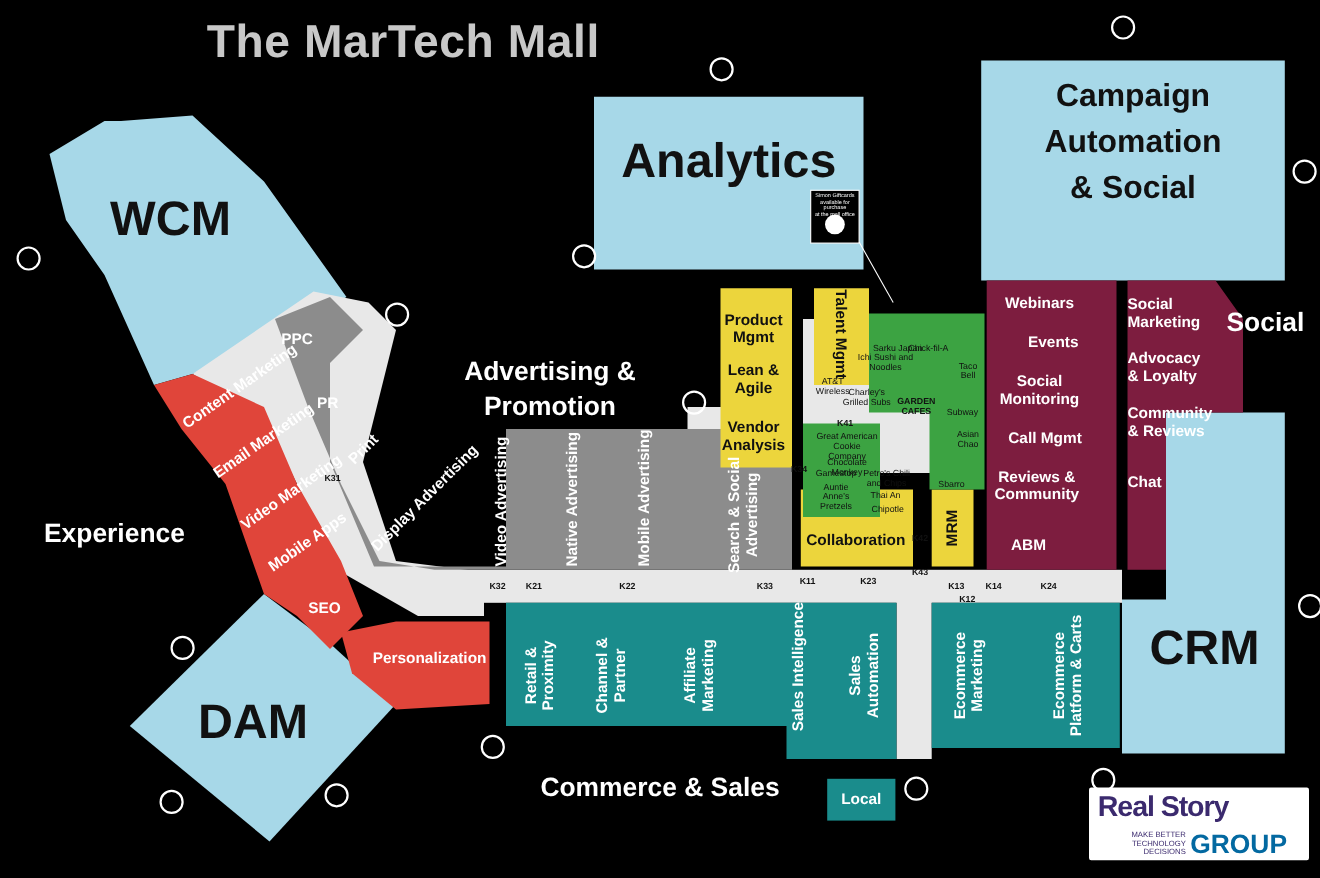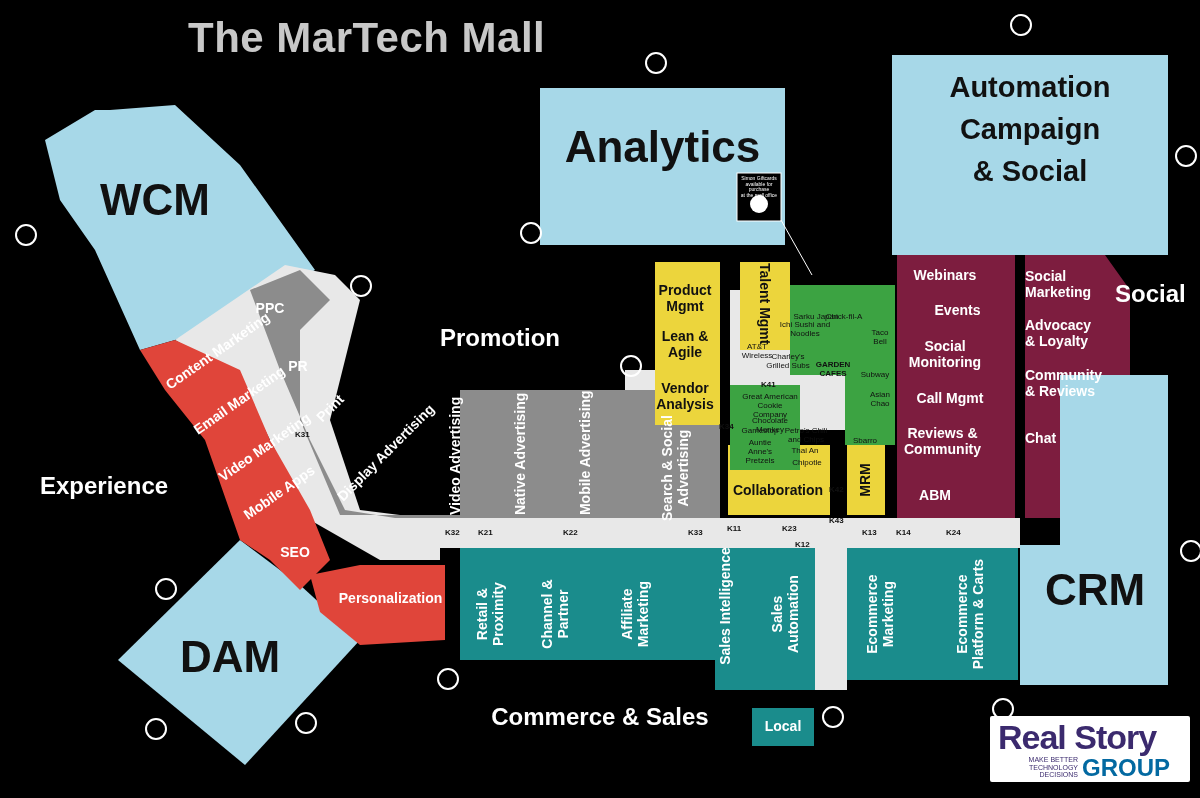--- a/index.html
+++ b/index.html
@@ -8,21 +8,21 @@
   .lbl{position:absolute;color:#fff;font-weight:bold;text-align:center;line-height:1.15;}
   .dark{color:#111;}
   .big{font-size:44px;}
   .sec{font-size:24px;}
   .small{font-size:14px;}
   .tiny{font-size:8px;font-weight:normal;}
   .kiosk{position:absolute;color:#111;font-size:8px;font-weight:bold;}
   .rot{transform-origin:center center;white-space:nowrap;}
   .title{position:absolute;left:188px;top:14px;font-size:42px;font-weight:bold;color:#c8c8c8;letter-spacing:0.5px;}
   .logo{position:absolute;left:990px;top:716px;width:200px;height:66px;background:#fff;border-radius:2px;}
-  .logo .t1{position:absolute;left:8px;top:2px;font-size:34px;font-weight:bold;color:#3b2a6e;letter-spacing:-1px;}
+  .logo .t1{position:absolute;left:8px;top:2px;font-size:26px;font-weight:bold;color:#3b2a6e;letter-spacing:-1px;}
   .logo .t2{position:absolute;left:92px;top:38px;font-size:24px;font-weight:bold;color:#0369a1;}
   .logo .t3{position:absolute;left:6px;top:40px;font-size:7px;color:#3b2a6e;line-height:1.1;text-align:right;width:82px;}
   .ico{position:absolute;}
 </style>
 </head>
 <body>
 
 <svg id="map" viewBox="0 0 1200 798" xmlns="http://www.w3.org/2000/svg">
 
   <polygon fill="#a7d8e8" points="45,140 95,110 110,110 175,105 240,165 315,270 260,300 220,320 175,340 140,350 95,250 60,200"></polygon>
@@ -64,28 +64,29 @@
 
   <rect fill="#000" stroke="#fff" stroke-width="1" x="737" y="173" width="44" height="48"></rect>
   <line x1="781" y1="220" x2="812" y2="275" stroke="#fff" stroke-width="1"></line>
 </svg>
 
 <div class="title">The MarTech Mall</div>
 
 <div class="lbl big dark" style="left:85px;top:175px;width:140px;">WCM</div>
 <div class="lbl big dark" style="left:555px;top:122px;width:215px;">Analytics</div>
 <div class="lbl dark" style="left:905px;top:66px;width:250px;font-size:29px;line-height:1.45;">
+  <div>Campaign</div>
   <div>Automation</div>
-  <div>Campaign</div>
   <div>&amp; Social</div>
 </div>
 <div class="lbl big dark" style="left:1030px;top:565px;width:130px;">CRM</div>
 <div class="lbl big dark" style="left:160px;top:632px;width:140px;">DAM</div>
 
 <div class="lbl sec" style="left:400px;top:322px;width:200px;line-height:1.35;">
+  <div>Advertising &amp;</div>
   <div>Promotion</div>
 </div>
 <div class="lbl sec" style="left:40px;top:472px;width:170px;text-align:left;">Experience</div>
 <div class="lbl sec" style="left:455px;top:703px;width:290px;">Commerce &amp; Sales</div>
 <div class="lbl sec" style="left:1115px;top:280px;width:90px;text-align:left;">Social</div>
 <div class="lbl small" style="left:752px;top:718px;width:62px;">Local</div>
 
 <div class="lbl small rot" style="left:160px;top:355px;width:80px;transform:rotate(-35deg);">Content Marketing</div>
 <div class="lbl small rot" style="left:188px;top:400px;width:80px;transform:rotate(-35deg);">Email Marketing</div>
 <div class="lbl small rot" style="left:213px;top:447px;width:80px;transform:rotate(-35deg);">Video Marketing</div>
@@ -153,21 +154,21 @@
 <div class="kiosk" style="left:445px;top:528px;">K32</div>
 <div class="kiosk" style="left:478px;top:528px;">K21</div>
 <div class="kiosk" style="left:563px;top:528px;">K22</div>
 <div class="kiosk" style="left:688px;top:528px;text-align:right;">K33</div>
 <div class="kiosk" style="left:727px;top:524px;">K11</div>
 <div class="kiosk" style="left:782px;top:524px;">K23</div>
 <div class="kiosk" style="left:829px;top:516px;">K43</div>
 <div class="kiosk" style="left:862px;top:528px;">K13</div>
 <div class="kiosk" style="left:896px;top:528px;">K14</div>
 <div class="kiosk" style="left:946px;top:528px;">K24</div>
-<div class="kiosk" style="left:795px;top:540px;">K12</div>
+<div class="kiosk" style="left:872px;top:540px;">K12</div>
 <div class="kiosk" style="left:723px;top:380px;margin-left:38px;">K41</div>
 <div class="kiosk" style="left:719px;top:422px;">K34</div>
 <div class="kiosk" style="left:829px;top:485px;">K42</div>
 
 <div class="lbl" style="left:738px;top:176px;width:42px;font-size:5px;font-weight:normal;line-height:1.1;">
   <div>Simon Giftcards</div>
   <div>available for purchase</div>
   <div>at the mall office</div>
 </div>
 <div class="ico" style="left:750px;top:195px;width:18px;height:18px;border-radius:50%;background:#fff;"></div>

